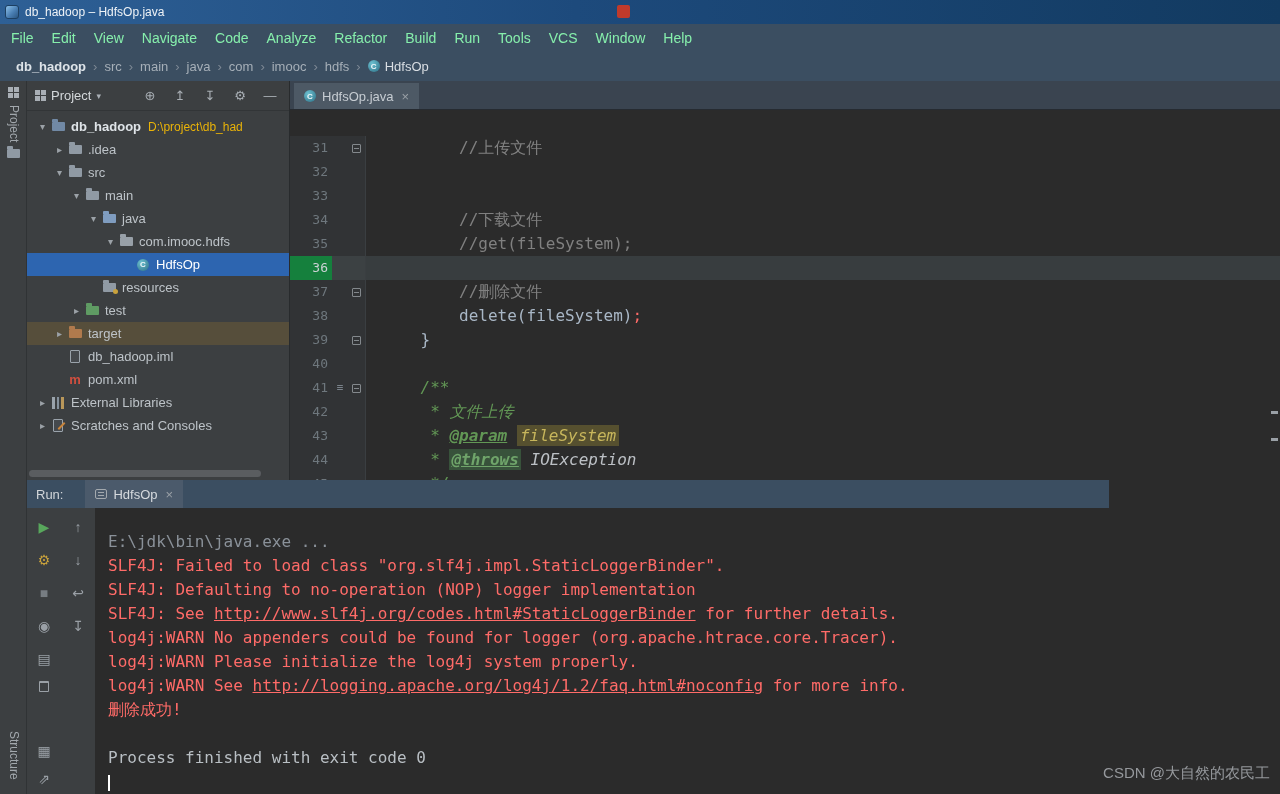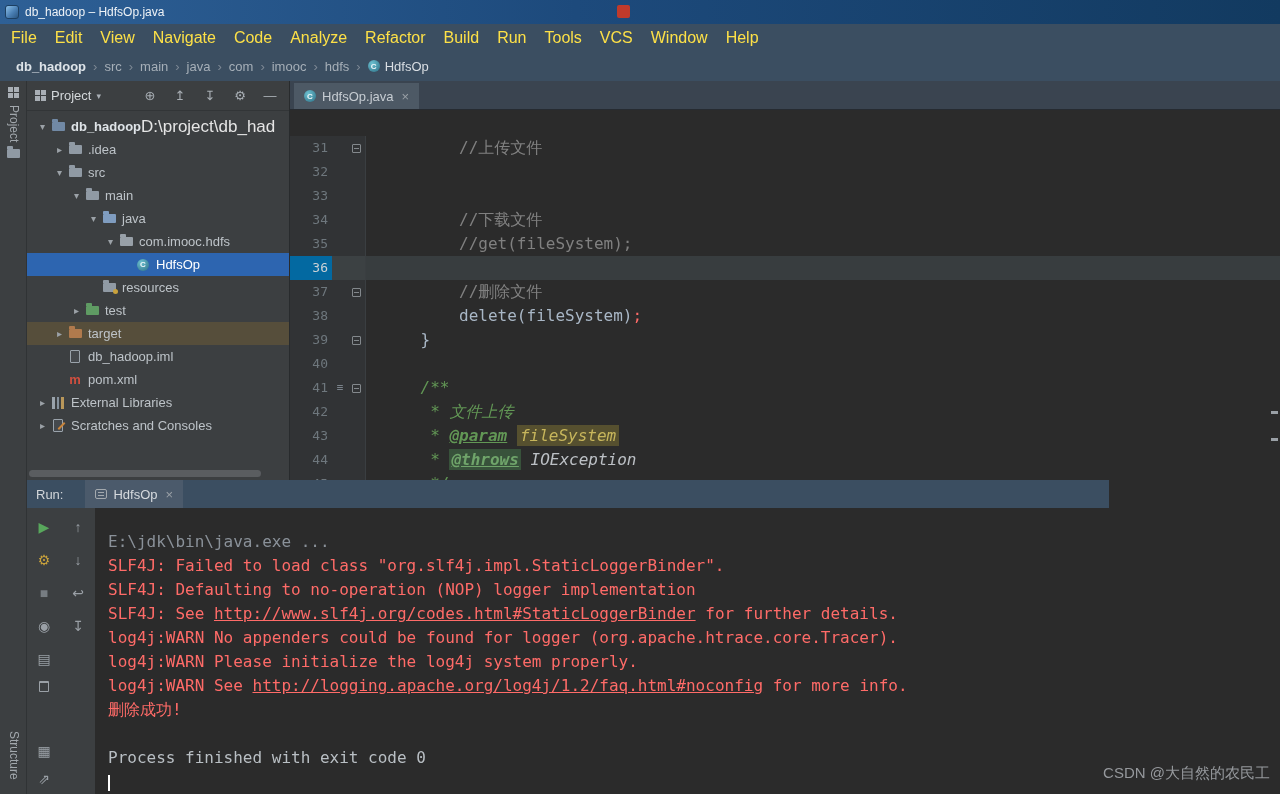--- a/index.html
+++ b/index.html
@@ -12,21 +12,21 @@
     background:linear-gradient(to right,var(--titlebar-left,#2e6096) 0%,#1d4a7c 45%,var(--titlebar-right,#123a60) 100%);
     display:flex;align-items:center;padding-left:5px;}
   .win-icon{width:14px;height:14px;border-radius:3px;flex:none;margin-right:6px;
     background:linear-gradient(135deg,#8cc0e8 0%,#4a7fb4 55%,#2a5580 100%);border:1px solid #1d3f61;}
   .win-title{color:#eef2f6;font-size:12px;}
   .red-dot{position:absolute;left:617px;top:5px;width:13px;height:13px;border-radius:2px;background:#bf3a2b;}
 
   
   .menubar{position:absolute;left:0;top:24px;width:1280px;height:27px;background:var(--bar-bg,#3b4e61);
     display:flex;align-items:center;padding-left:2px;}
-  .menu-item{padding:0 9px;font-size:16px;color:#fde047;}
+  .menu-item{padding:0 9px;font-size:14px;color:#86efac;}
   .breadcrumbs{position:absolute;left:0;top:51px;width:1280px;height:30px;background:var(--bar-bg,#3b4e61);
     display:flex;align-items:center;padding-left:14px;font-size:13px;color:#a6afb8;}
   .crumb{padding:0 2px;}
   .crumb-root{font-weight:bold;color:#dde3e8;}
   .crumb-sep{color:#7d8894;margin:0 5px;}
   .crumb-current{color:#d9dee3;display:inline-flex;align-items:center;gap:5px;}
   .class-icon{width:13px;height:13px;border-radius:50%;flex:none;
     background:radial-gradient(circle at 35% 30%,#6cc0d0,#2d7086);
     color:#eef6f8;font-size:9px;font-weight:bold;display:inline-flex;align-items:center;justify-content:center;}
   .class-icon.sm{width:12px;height:12px;font-size:8px;}
@@ -52,21 +52,21 @@
   .caret{font-size:9px;color:#a9afb5;}
   .pp-icons{margin-left:auto;display:flex;gap:12px;padding-right:2px;}
   .pp-ic{color:#a9afb5;font-size:13px;width:18px;text-align:center;}
   .tree{padding-top:4px;}
   .tree-row{height:23px;display:flex;align-items:center;font-size:13px;color:#bdc3c8;white-space:nowrap;}
   .tree-row.selected{background:var(--selection-bg,#2d65b0);color:#fff;}
   .tree-row.olive{background:var(--target-row-bg,#564e3b);}
   .chev{width:15px;flex:none;font-size:10px;color:#9ba1a7;text-align:center;}
   .ti{width:16px;height:16px;display:inline-flex;align-items:center;justify-content:center;margin-right:5px;flex:none;position:relative;}
   .tree-label.bold{font-weight:bold;color:#dfe4e8;}
-  .tree-ann{font-size:17px;color:#e5e5e5;}
+  .tree-ann{margin-left:7px;font-size:12px;color:#eab308;}
   .fi{width:13px;height:9px;background:#909aa4;border-radius:1px;position:relative;}
   .fi::before{content:"";position:absolute;top:-3px;left:0;width:6px;height:3px;background:inherit;border-radius:1px 1px 0 0;}
   .f-proj{background:#7189a5;} .f-java{background:#7f9cbf;} .f-pkg{background:#98a0a8;}
   .f-test{background:#5f9b63;} .f-excl{background:#b07a4d;}
   .f-res::after{content:"";position:absolute;right:-2px;bottom:-2px;width:5px;height:5px;border-radius:50%;background:#c9a23c;}
   .class-ic{width:12px;height:12px;border-radius:50%;background:radial-gradient(circle at 35% 30%,#6cc0d0,#2d7086);
     color:#eef6f8;font-size:8px;font-weight:bold;display:flex;align-items:center;justify-content:center;}
   .file-ic{width:10px;height:13px;border:1px solid #9aa3ab;border-radius:1px;background:#45494d;position:relative;}
   .scratch::after{content:"";position:absolute;width:9px;height:2px;background:#c9853c;transform:rotate(-45deg);right:-4px;top:5px;}
   .maven-ic{color:#d14f3f;font-weight:bold;font-size:13px;}
@@ -84,21 +84,21 @@
   .code-line{display:flex;height:24px;}
   .ln{width:42px;flex:none;text-align:right;padding-right:4px;color:#6e777d;background:var(--gutter-bg,#313335);
     font-size:13px;line-height:24px;}
   .gic{width:16px;flex:none;background:var(--gutter-bg,#313335);color:#79828a;font-size:11px;text-align:center;line-height:24px;}
   .fold{width:18px;flex:none;background:var(--gutter-bg,#313335);border-right:1px solid #3a3e41;
     display:flex;align-items:center;justify-content:center;}
   .fold-box{width:9px;height:9px;border:1px solid #83888c;border-radius:1px;
     background:linear-gradient(#83888c,#83888c) center/5px 1px no-repeat;}
   .code{white-space:pre;padding-left:16px;color:var(--code-text,#a9b7c6);}
   .code-line.caret{background:var(--caret-line-bg,#383d3f);}
-  .code-line.caret .ln{background:#0369a1;color:#ccd1d5;text-align:right;}
+  .code-line.caret .ln{background:#15803d;color:#ccd1d5;text-align:right;}
   .code-line.caret .gic,.code-line.caret .fold{background:#3c4143;}
   .seg-com{color:var(--comment,#808080);}
   .seg-plain{color:var(--code-text,#a9b7c6);}
   .seg-plain-it{color:var(--code-text,#a9b7c6);}
   .seg-err{color:var(--error-red,#ff6b68);}
   .seg-doc{color:var(--doc-comment,#629755);font-style:italic;}
   .seg-tag{color:var(--doc-comment,#629755);font-weight:bold;font-style:italic;text-decoration:underline;}
   .seg-tag-hl{color:#6fa46a;font-weight:bold;font-style:italic;text-decoration:underline;background:#38523b;padding:1px 2px;}
   .seg-param-hl{color:#c7b65c;font-style:italic;background:#56502f;padding:1px 3px;}
   .seg-exc{color:#bcc0c5;font-style:italic;}

